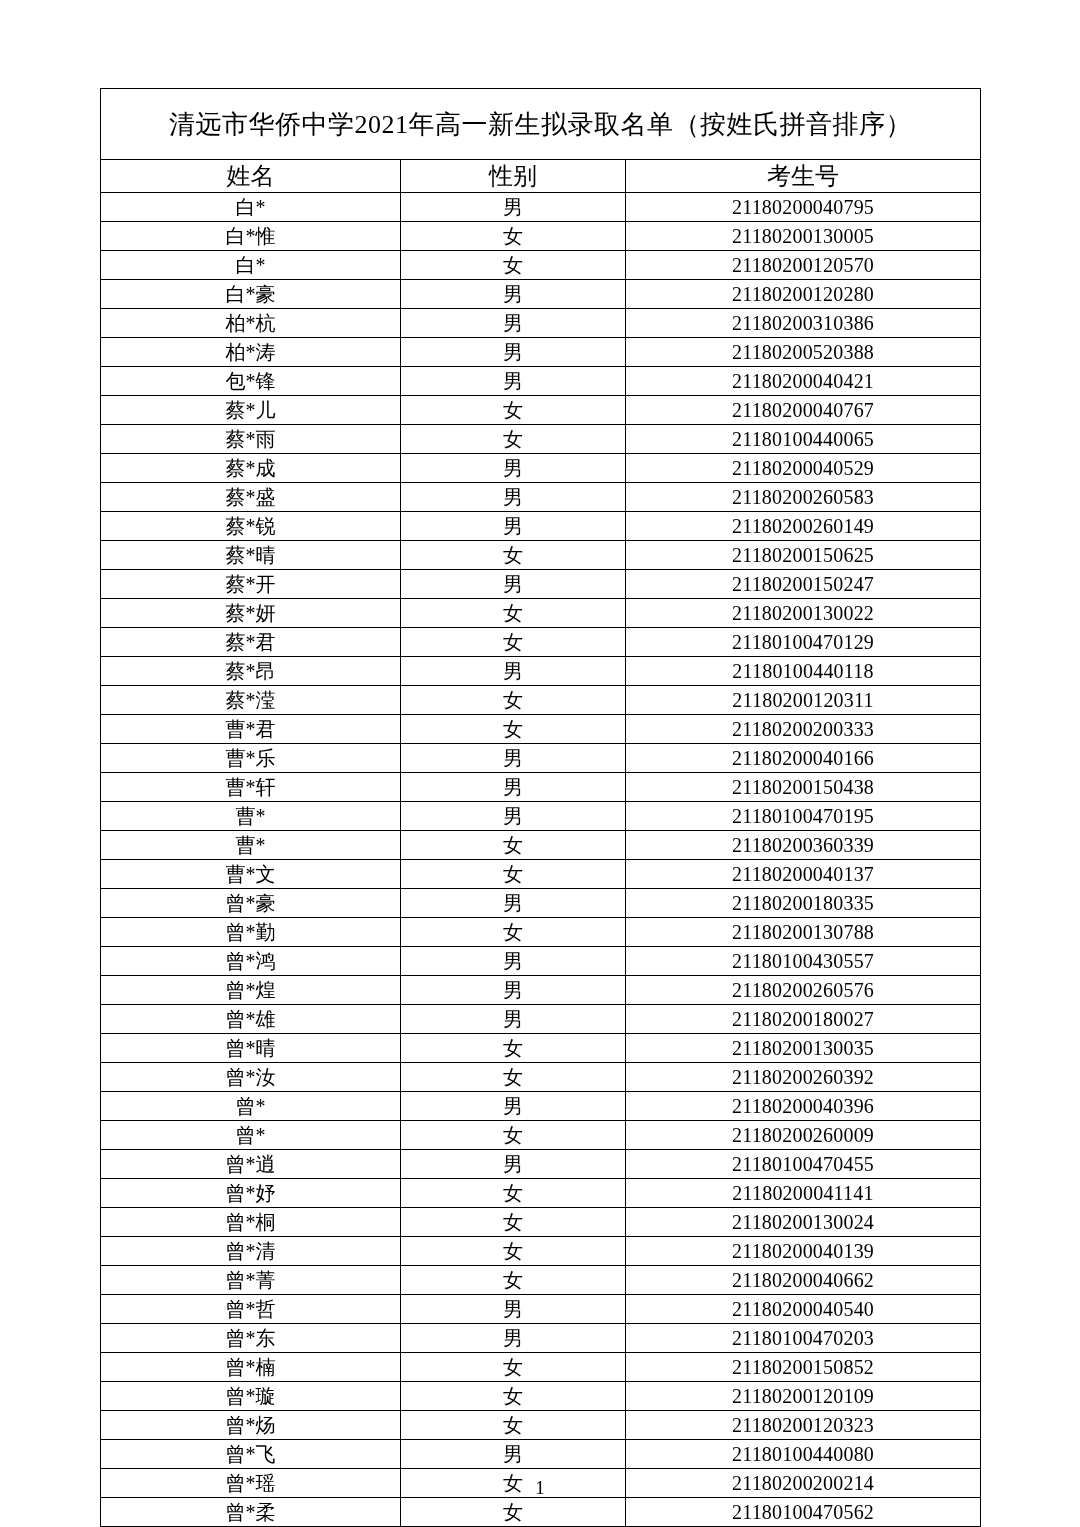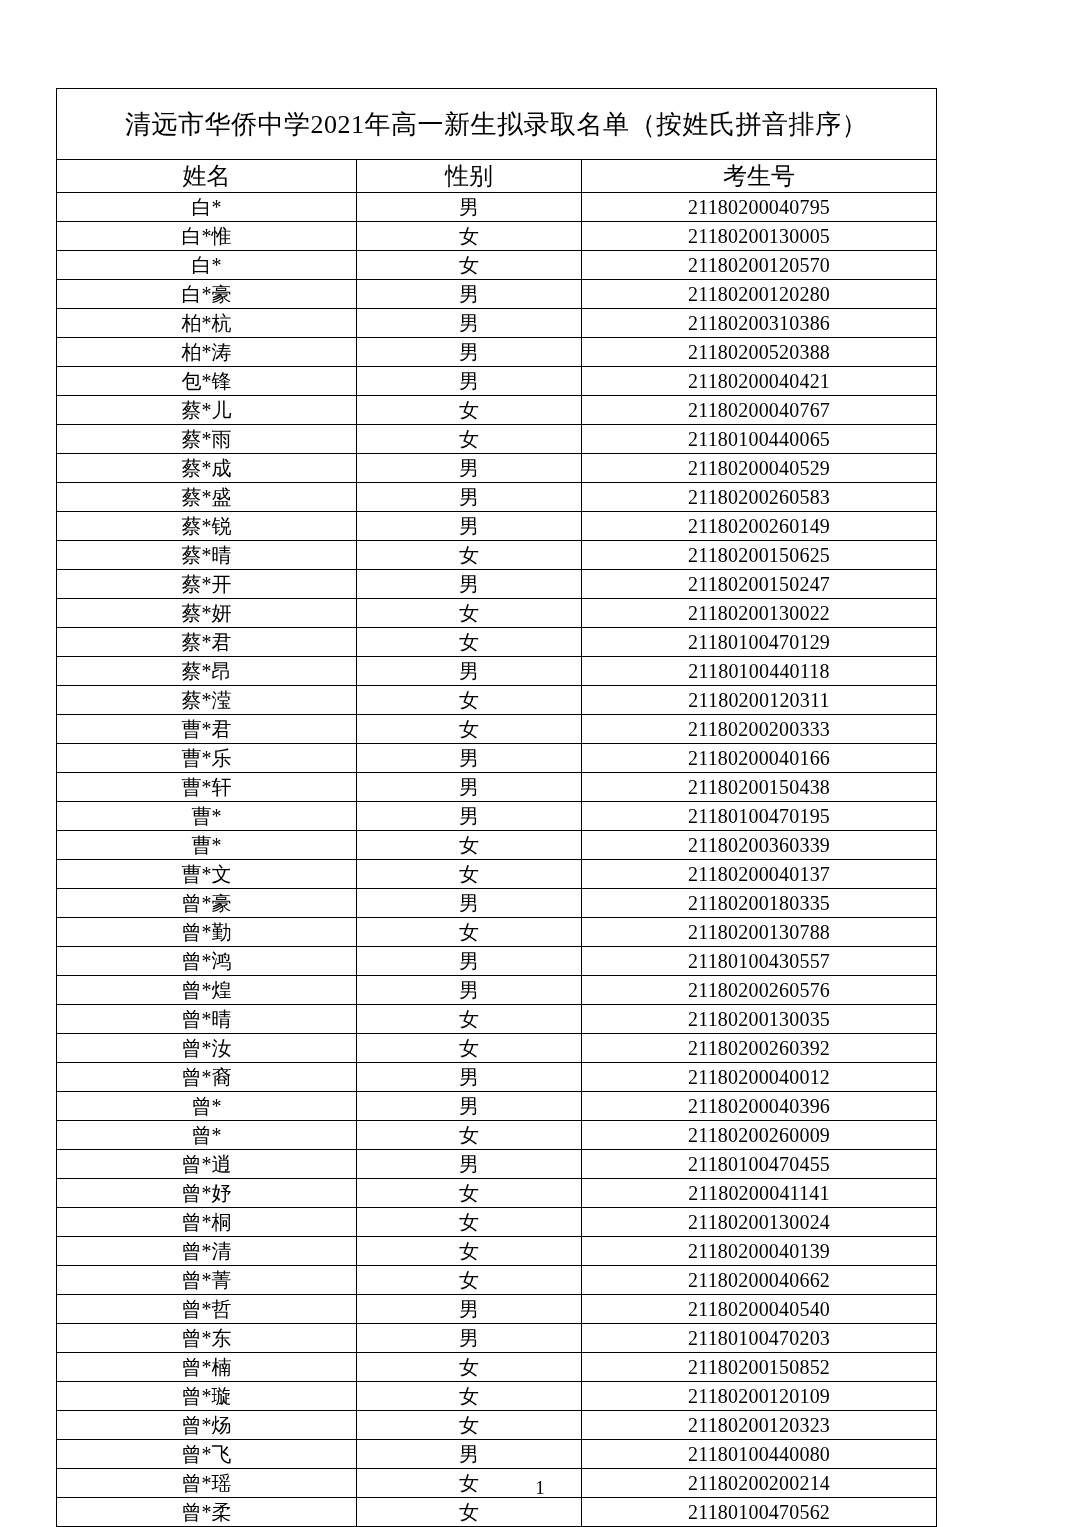--- a/index.html
+++ b/index.html
@@ -11,21 +11,21 @@
     width: 1080px;
     height: 1527px;
     font-family: "Liberation Serif", "DejaVu Serif", serif;
     color: #000000;
     position: relative;
   }
   .page {
     width: 1080px;
     height: 1527px;
     box-sizing: border-box;
-    padding: 88px 100px 0 56px;
+    padding: 88px 100px 0 100px;
     position: relative;
   }
   table.roster {
     border-collapse: collapse;
     width: 880px;
     table-layout: fixed;
   }
   table.roster td, table.roster th {
     border: 1px solid #000000;
     text-align: center;
@@ -221,33 +221,33 @@
           <td class="data-cell">曾*鸿</td>
           <td class="data-cell">男</td>
           <td class="data-cell id-text">21180100430557</td>
         </tr>
         <tr>
           <td class="data-cell">曾*煌</td>
           <td class="data-cell">男</td>
           <td class="data-cell id-text">21180200260576</td>
         </tr>
         <tr>
+          <td class="data-cell">曾*雄</td>
+          <td class="data-cell">男</td>
+          <td class="data-cell id-text">21180200180027</td>
+        </tr>
+        <tr>
           <td class="data-cell">曾*晴</td>
           <td class="data-cell">女</td>
           <td class="data-cell id-text">21180200130035</td>
         </tr>
         <tr>
           <td class="data-cell">曾*汝</td>
           <td class="data-cell">女</td>
           <td class="data-cell id-text">21180200260392</td>
-        </tr>
-        <tr>
-          <td class="data-cell">曾*裔</td>
-          <td class="data-cell">男</td>
-          <td class="data-cell id-text">21180200040012</td>
         </tr>
         <tr>
           <td class="data-cell">曾*</td>
           <td class="data-cell">男</td>
           <td class="data-cell id-text">21180200040396</td>
         </tr>
         <tr>
           <td class="data-cell">曾*</td>
           <td class="data-cell">女</td>
           <td class="data-cell id-text">21180200260009</td>

